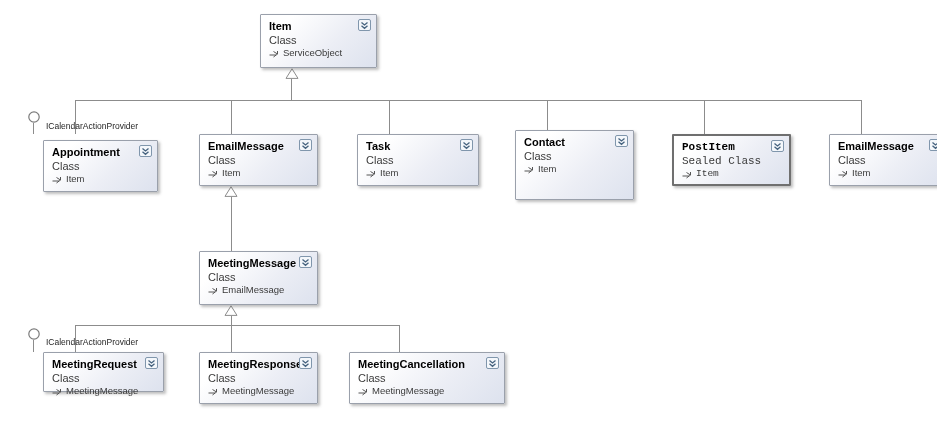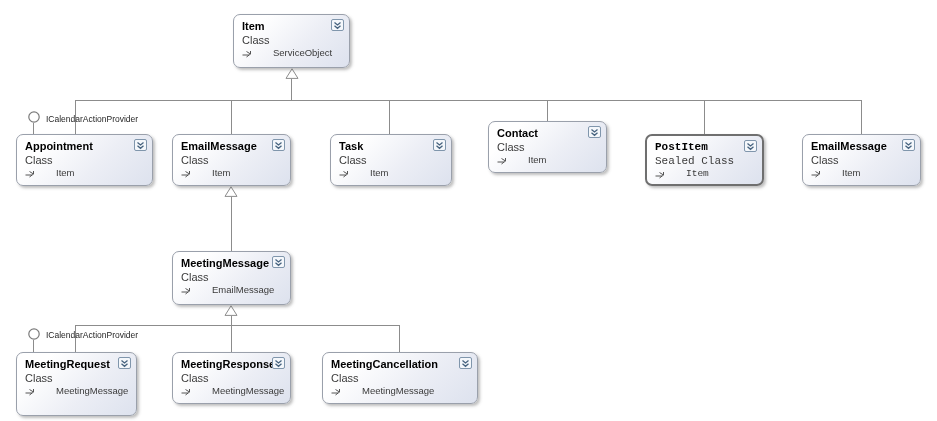--- a/index.html
+++ b/index.html
@@ -2,40 +2,41 @@
 <html><head>
 <meta charset="utf-8">
 <style>
   html,body{margin:0;padding:0;background:#ffffff;}
   #canvas{
     position:relative;width:937px;height:421px;background:#ffffff;overflow:hidden;
     font-family:"Liberation Sans","DejaVu Sans",sans-serif;
   }
   .class-box{
     position:absolute;box-sizing:border-box;
-    border:1px solid #9aa0ab;border-radius:7px;
+    border:1px solid #9aa0ab;border-radius:1px;
     background:linear-gradient(135deg,#ffffff 20%,#eceef5 60%,#dde2ee 100%);
     box-shadow:2px 2px 3px rgba(110,110,110,0.45);
     padding:5px 8px 4px 8px;
+    margin-left:27px;
   }
   .class-box.sealed{border:2px solid #6f6f6f;font-family:Liberation Mono, monospace;}
   .cb-title{font-size:11px;font-weight:bold;color:#000;line-height:13px;white-space:nowrap;}
   .cb-kind{font-size:11px;color:#3a3a3a;line-height:12px;margin-top:1px;white-space:nowrap;}
-  .cb-inherits{font-size:9.5px;color:#3a3a3a;line-height:12px;margin-top:1px;white-space:nowrap;display:flex;align-items:center;gap:20px;}
+  .cb-inherits{font-size:9.5px;color:#3a3a3a;line-height:12px;margin-top:1px;white-space:nowrap;display:flex;align-items:center;gap:3px;}
   .chevron-btn{
     position:absolute;top:4px;right:5px;width:13px;height:12px;
     border:1px solid #8096ac;border-radius:2px;background:#f4f7fb;
     display:flex;align-items:center;justify-content:center;cursor:pointer;padding:0;
   }
   .vline,.hline{position:absolute;background:#8c8c8c;}
   .vline{width:1px;}
   .hline{height:1px;}
   .tri{position:absolute;}
   .lollipop{position:absolute;}
-  .iface-label{position:absolute;font-size:8.5px;color:#1f1f1f;white-space:nowrap;line-height:10px;}
+  .iface-label{position:absolute;font-size:8.5px;color:#1f1f1f;white-space:nowrap;line-height:10px;margin-top:7px;}
   .arrow-ic{flex:0 0 auto;display:inline-block;}
 </style>
 </head>
 <body>
 
 <div id="canvas">
 
   <svg class="tri" style="left:285px;top:68px" width="14" height="11" viewBox="0 0 14 11">
       <polygon points="7,0.8 13,10.4 1,10.4" fill="#ffffff" stroke="#8c8c8c" stroke-width="1"></polygon>
     </svg>
@@ -83,21 +84,21 @@
         </svg>
         <span>ServiceObject</span>
       </div>
     <button class="chevron-btn">
         <svg width="9" height="9" viewBox="0 0 9 9">
           <path d="M1.5 1.5 L4.5 4 L7.5 1.5 M1.5 4.8 L4.5 7.3 L7.5 4.8" stroke="#46637f" stroke-width="1.3" fill="none"></path>
         </svg>
       </button>
   </div>
 
-  <div class="class-box" style="left:16px;top:134px;width:137px;height:52px">
+  <div class="class-box" style="left:16px;top:140px;width:115px;height:52px">
     <div class="cb-title">Appointment</div>
     <div class="cb-kind">Class</div>
     <div class="cb-inherits">
         <svg class="arrow-ic" width="11" height="9" viewBox="0 0 11 9">
           <path d="M0.5 6 L7 6 M4.5 2.5 L8.5 5 L4.5 8 M8.5 2 L8.5 5" stroke="#555" stroke-width="1" fill="none"></path>
         </svg>
         <span>Item</span>
       </div>
     <button class="chevron-btn">
         <svg width="9" height="9" viewBox="0 0 9 9">
@@ -131,21 +132,21 @@
         </svg>
         <span>Item</span>
       </div>
     <button class="chevron-btn">
         <svg width="9" height="9" viewBox="0 0 9 9">
           <path d="M1.5 1.5 L4.5 4 L7.5 1.5 M1.5 4.8 L4.5 7.3 L7.5 4.8" stroke="#46637f" stroke-width="1.3" fill="none"></path>
         </svg>
       </button>
   </div>
 
-  <div class="class-box" style="left:488px;top:121px;width:119px;height:52px">
+  <div class="class-box" style="left:488px;top:130px;width:119px;height:70px">
     <div class="cb-title">Contact</div>
     <div class="cb-kind">Class</div>
     <div class="cb-inherits">
         <svg class="arrow-ic" width="11" height="9" viewBox="0 0 11 9">
           <path d="M0.5 6 L7 6 M4.5 2.5 L8.5 5 L4.5 8 M8.5 2 L8.5 5" stroke="#555" stroke-width="1" fill="none"></path>
         </svg>
         <span>Item</span>
       </div>
     <button class="chevron-btn">
         <svg width="9" height="9" viewBox="0 0 9 9">
@@ -195,21 +196,21 @@
         </svg>
         <span>EmailMessage</span>
       </div>
     <button class="chevron-btn">
         <svg width="9" height="9" viewBox="0 0 9 9">
           <path d="M1.5 1.5 L4.5 4 L7.5 1.5 M1.5 4.8 L4.5 7.3 L7.5 4.8" stroke="#46637f" stroke-width="1.3" fill="none"></path>
         </svg>
       </button>
   </div>
 
-  <div class="class-box" style="left:16px;top:352px;width:121px;height:64px">
+  <div class="class-box" style="left:16px;top:352px;width:121px;height:40px">
     <div class="cb-title">MeetingRequest</div>
     <div class="cb-kind">Class</div>
     <div class="cb-inherits">
         <svg class="arrow-ic" width="11" height="9" viewBox="0 0 11 9">
           <path d="M0.5 6 L7 6 M4.5 2.5 L8.5 5 L4.5 8 M8.5 2 L8.5 5" stroke="#555" stroke-width="1" fill="none"></path>
         </svg>
         <span>MeetingMessage</span>
       </div>
     <button class="chevron-btn">
         <svg width="9" height="9" viewBox="0 0 9 9">

